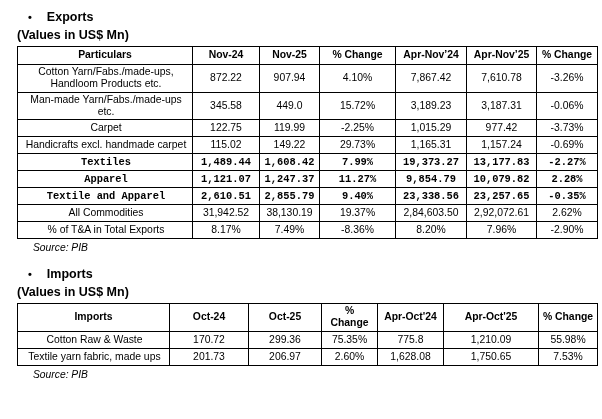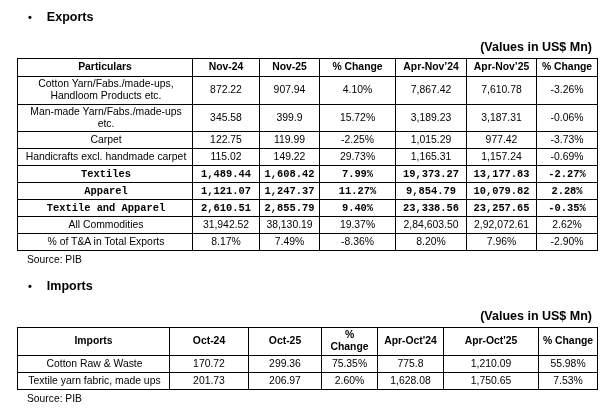--- a/index.html
+++ b/index.html
@@ -21,22 +21,21 @@
     font-weight: bold;
     font-size: 12.5px;
     line-height: 17px;
   }
   .bullet { font-size: 11px; line-height: 17px; }
 
   .values-label {
     font-weight: bold;
     font-size: 12.5px;
     line-height: 16px;
-    margin: 13px 0 3px 0;
-    text-align: right;
+    margin: 1px 0 3px 0;
   }
 
   table {
     border-collapse: collapse;
     table-layout: fixed;
     margin-left: 0;
     width: 580px;
   }
   th, td {
     border: 1px solid #000000;
@@ -46,23 +45,24 @@
     text-align: center;
     vertical-align: middle;
     overflow: hidden;
   }
   th { font-weight: bold; height: 18px; }
   tbody tr { height: 17px; }
   td.label { text-align: center; padding-left: 5px; }
   tr.bold td { font-weight: bold; font-family: Liberation Mono, monospace; }
 
   .source {
+    font-style: italic;
     font-size: 10.3px;
     line-height: 12px;
-    margin: 3px 0 0 10px;
+    margin: 3px 0 0 16px;
   }
   .exports-block .source { margin-bottom: 12px; }
   .imports-block { margin-top: 0; }
 </style>
 </head>
 <body>
 
 <div class="page">
 
   <div class="exports-block">
@@ -99,21 +99,21 @@
             <td>872.22</td>
             <td>907.94</td>
             <td>4.10%</td>
             <td>7,867.42</td>
             <td>7,610.78</td>
             <td>-3.26%</td>
           </tr>
           <tr>
             <td class="label">Man-made Yarn/Fabs./made-ups etc.</td>
             <td>345.58</td>
-            <td>399.9</td>
+            <td>449.0</td>
             <td>15.72%</td>
             <td>3,189.23</td>
             <td>3,187.31</td>
             <td>-0.06%</td>
           </tr>
           <tr>
             <td class="label">Carpet</td>
             <td>122.75</td>
             <td>119.99</td>
             <td>-2.25%</td>

